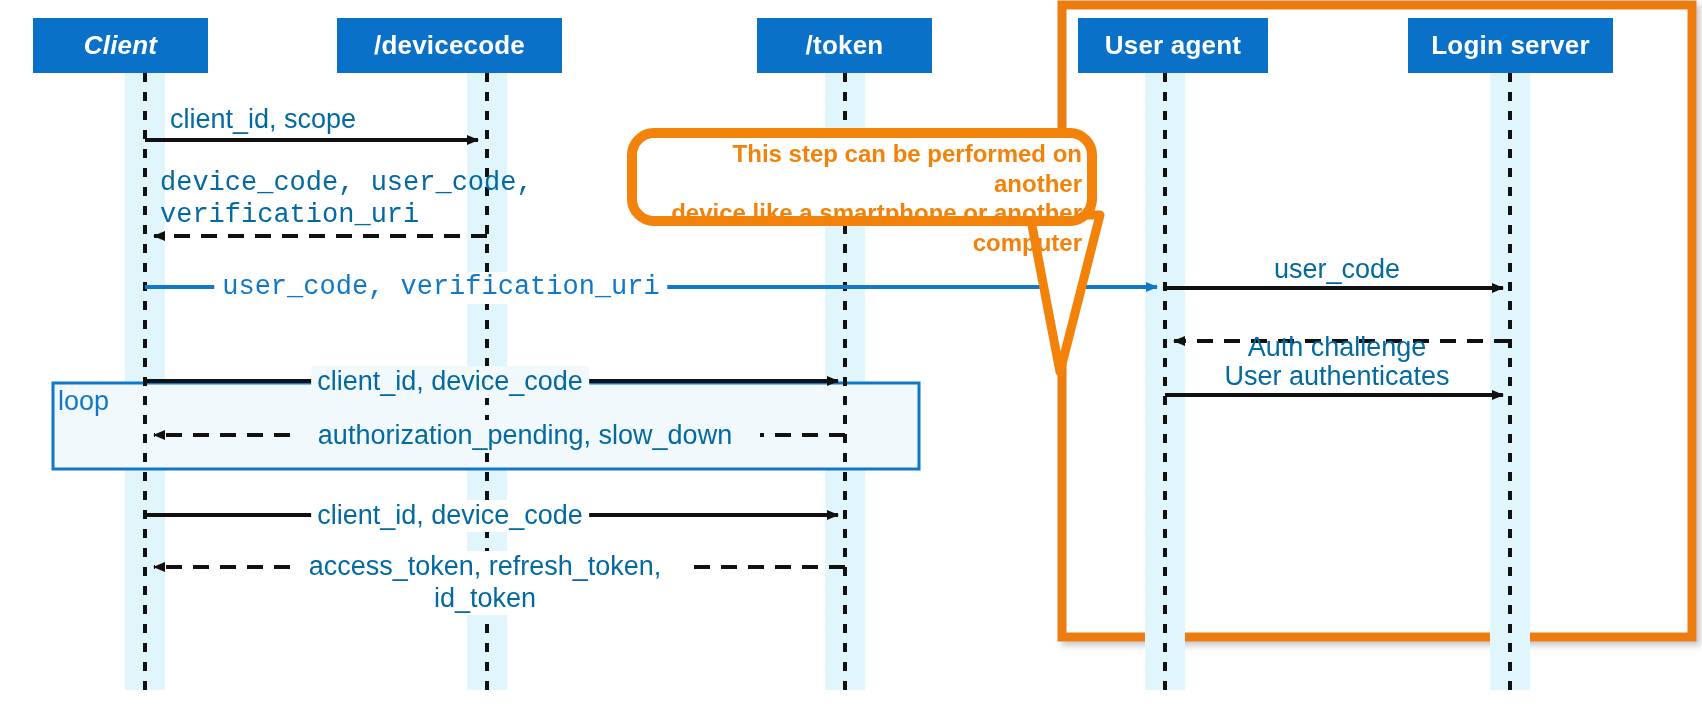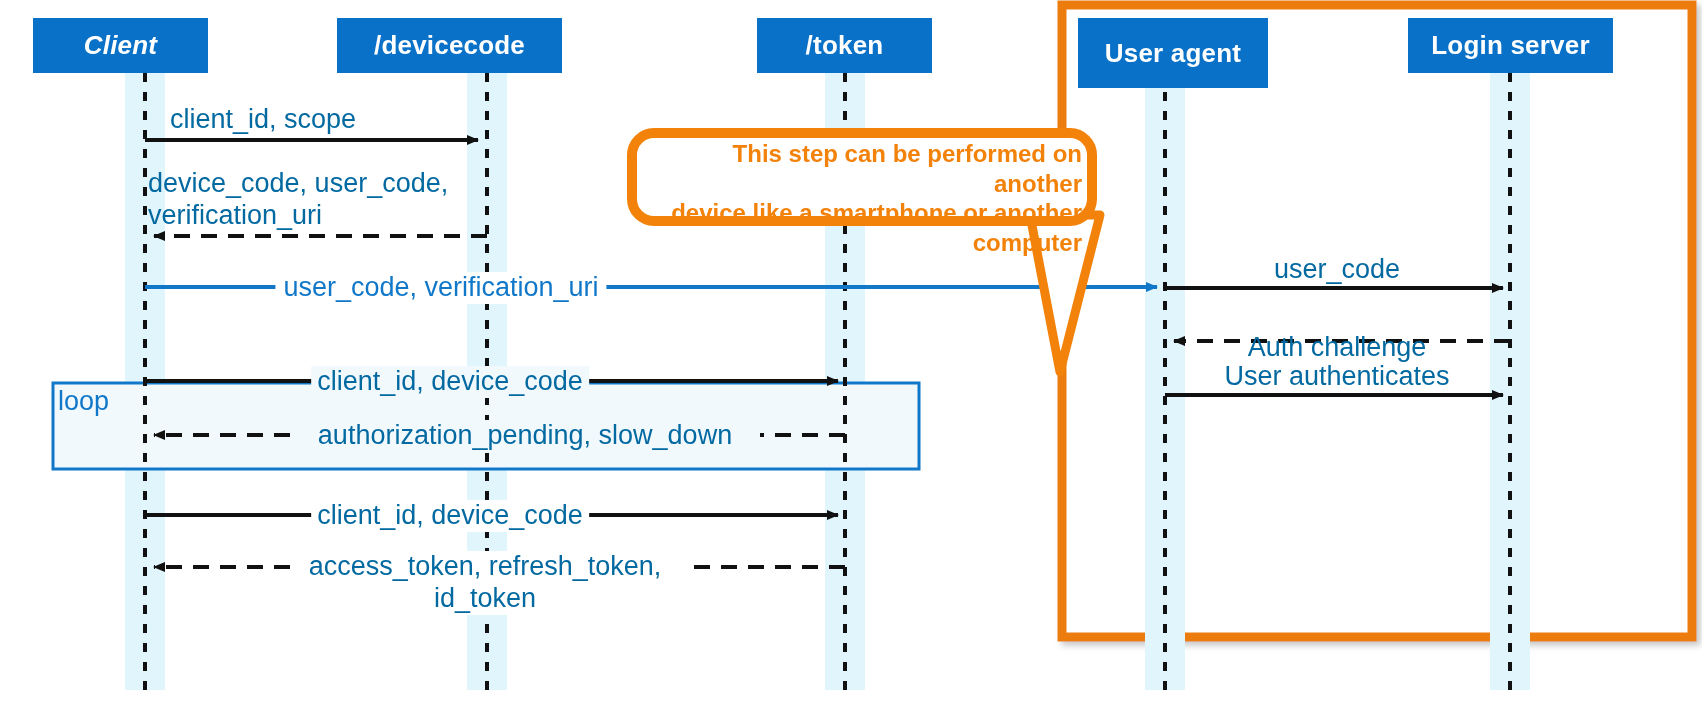--- a/index.html
+++ b/index.html
@@ -99,33 +99,33 @@
 
   <div class="hdr-box" style="left:33px;top:18px;width:175px;height:55px;font-style:italic;">
     <span>Client</span>
   </div>
   <div class="hdr-box" style="left:337px;top:18px;width:225px;height:55px;">
     <span>/devicecode</span>
   </div>
   <div class="hdr-box" style="left:757px;top:18px;width:175px;height:55px;">
     <span>/token</span>
   </div>
-  <div class="hdr-box" style="left:1078px;top:18px;width:190px;height:70px;">
+  <div class="hdr-box" style="left:1078px;top:18px;width:190px;height:55px;">
     <span>User agent</span>
   </div>
   <div class="hdr-box" style="left:1408px;top:18px;width:205px;height:55px;">
     <span>Login server</span>
   </div>
 
   <div class="msg-label" style="left:170px;top:104px;">client_id, scope</div>
 
-  <div class="msg-label" style="left:148px;top:168px;white-space:pre-line;">device_code, user_code,
+  <div class="msg-label" style="left:160px;top:168px;white-space:pre-line;font-family:Liberation Mono, monospace;">device_code, user_code,
 verification_uri</div>
 
-  <div class="msg-label blue center" style="left:441px;top:272px;background:#fff;padding:0 8px;">user_code, verification_uri</div>
+  <div class="msg-label blue center" style="left:441px;top:272px;background:#fff;padding:0 8px;font-family:Liberation Mono, monospace;">user_code, verification_uri</div>
 
   <div class="msg-label center" style="left:450px;top:366px;background:#f2f9fd;padding:0 6px;">client_id, device_code</div>
 
   <div class="msg-label center" style="left:525px;top:420px;background:#f2f9fd;padding:0 6px;">authorization_pending, slow_down</div>
 
   <div class="msg-label center" style="left:450px;top:500px;background:#fff;padding:0 6px;">client_id, device_code</div>
 
   <div class="msg-label center" style="left:485px;top:551px;white-space:pre-line;text-align:center;background:#fff;padding:0 6px;">access_token, refresh_token,
 id_token</div>
 

